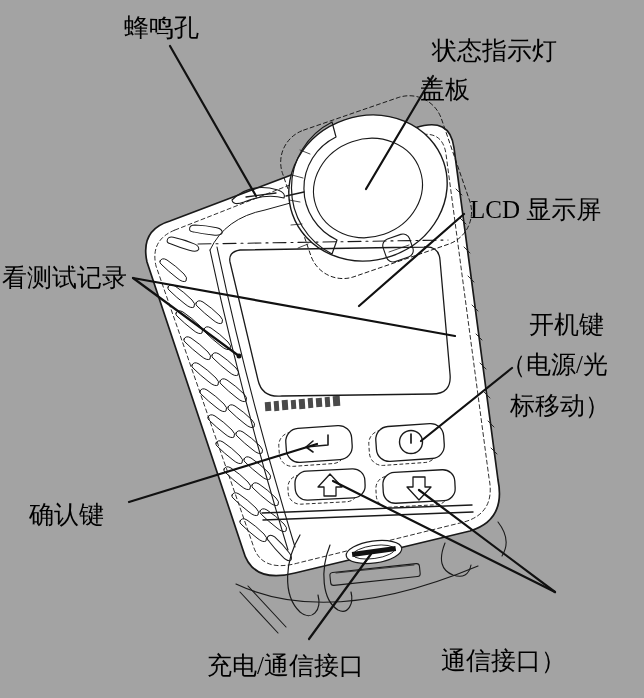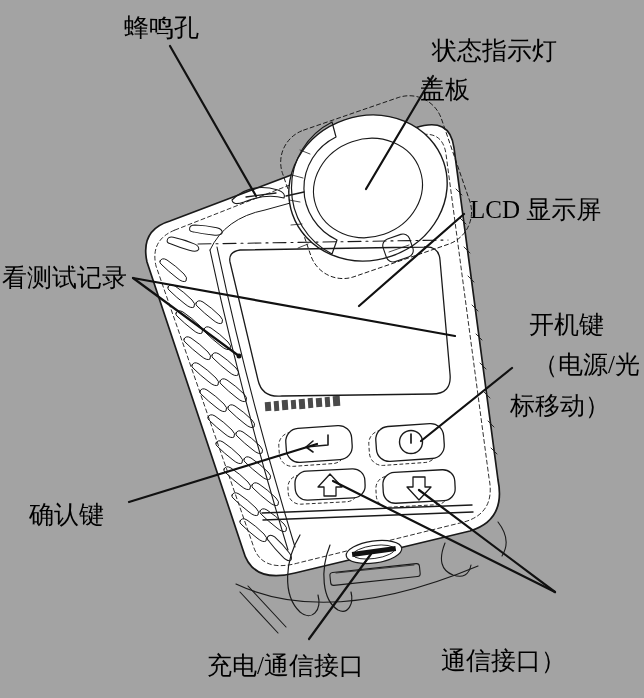--- a/index.html
+++ b/index.html
@@ -147,19 +147,19 @@
     <circle cx="239" cy="356" r="2.5" fill="#111" stroke="none"></circle>
   </g>
 </svg>
 
 <div class="label" style="left:124px;top:14px;">蜂鸣孔</div>
 <div class="label" style="left:432px;top:37px;">状态指示灯</div>
 <div class="label" style="left:420px;top:76px;">盖板</div>
 <div class="label" style="left:470px;top:196px;">LCD 显示屏</div>
 <div class="label" style="left:2px;top:264px;">看测试记录</div>
 <div class="label" style="left:514px;top:311px;margin-left:15px;">开机键</div>
-<div class="label" style="left:501px;top:351px;margin-left:32px;">（电源/光</div>
+<div class="label" style="left:501px;top:351px;">（电源/光</div>
 <div class="label" style="left:510px;top:392px;">标移动）</div>
 <div class="label" style="left:29px;top:501px;text-align:right;">确认键</div>
 <div class="label" style="left:207px;top:652px;text-align:center;">充电/通信接口</div>
 <div class="label" style="left:441px;top:647px;">通信接口）</div>
 
 </div>
 
 </body></html>

